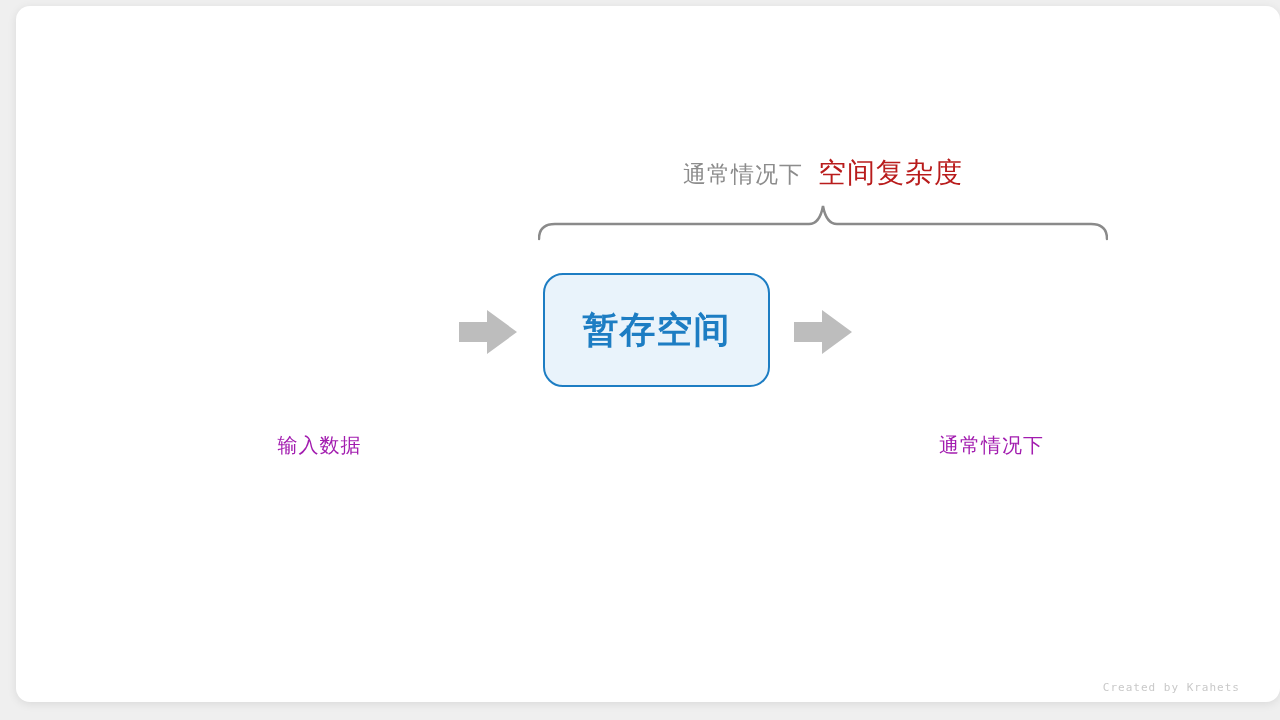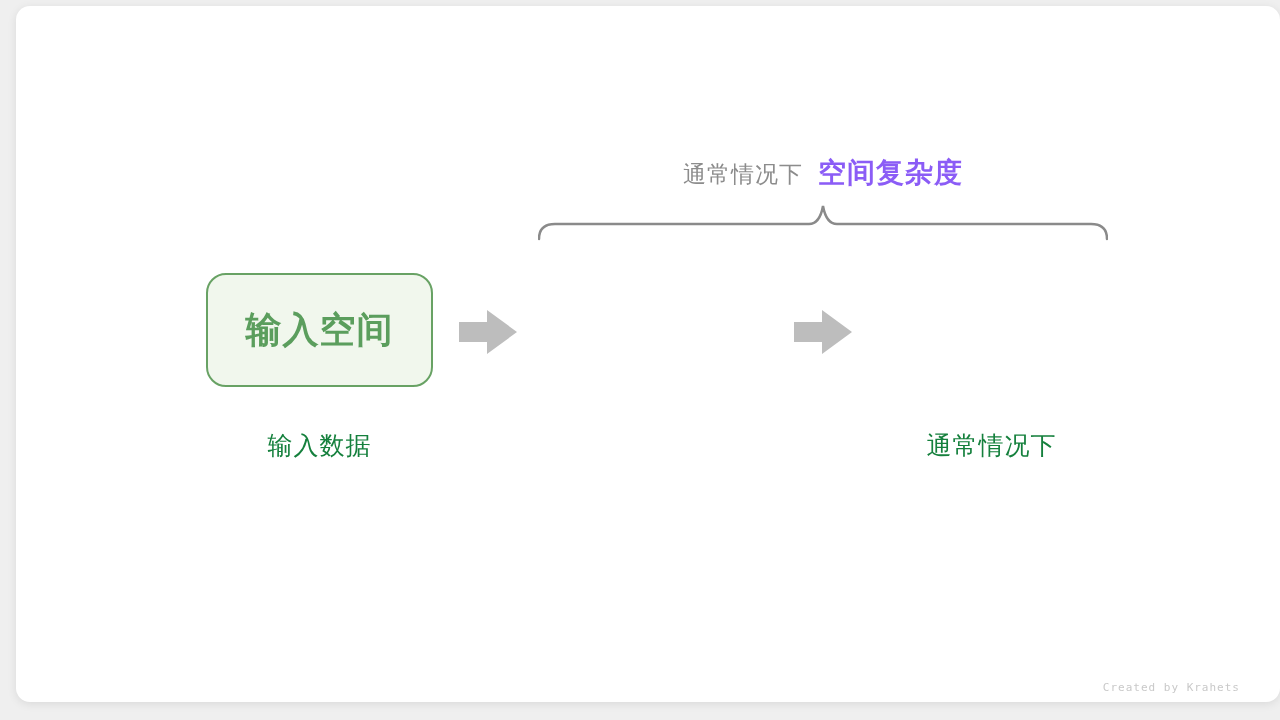--- a/index.html
+++ b/index.html
@@ -21,21 +21,21 @@
     position: absolute;
     left: 522px; top: 148px;
     width: 570px; height: 36px;
     display: flex;
     align-items: baseline;
     justify-content: center;
     gap: 15px;
     white-space: nowrap;
   }
   .title-regular { font-size: 23px; color: #8c8c8c; letter-spacing: 1px; }
-  .title-bold { font-size: 28px; font-weight: bold; color: #8b5cf6; letter-spacing: 1px; }
+  .title-bold { font-size: 28px; font-weight: normal; color: #b91c1c; letter-spacing: 1px; }
   .brace-wrap {
     position: absolute;
     left: 522px; top: 198px;
     width: 570px; height: 38px;
   }
   .space-box {
     position: absolute;
     top: 267px;
     width: 227px; height: 114px;
     border-radius: 20px;
@@ -58,22 +58,22 @@
     width: 58px; height: 44px;
     color: #bdbdbd;
   }
   .arrow-1 { left: 443px; }
   .arrow-2 { left: 778px; }
   .note-col {
     position: absolute;
     top: 415px;
     width: 227px;
     text-align: center;
-    color: #15803d;
-    font-size: 25px;
+    color: #a21caf;
+    font-size: 20px;
     line-height: 48px;
     letter-spacing: 1px;
   }
   .note-1 { left: 190px; }
   .note-2 { left: 527px; }
   .note-3 { left: 862px; }
   .credit {
     position: absolute;
     right: 40px; top: 675px;
     font-family: "DejaVu Sans Mono", "Liberation Mono", monospace;
@@ -91,30 +91,30 @@
     <span class="title-regular">通常情况下</span>
     <span class="title-bold">空间复杂度</span>
   </div>
 
   <div class="brace-wrap">
     <svg width="570" height="38" viewBox="0 0 570 38">
       <path class="brace-path" d="M 1,35 Q 1,20 17,20 L 271,20 C 279,20 283,13 285,2 C 287,13 291,20 299,20 L 553,20 Q 569,20 569,35" fill="none" stroke="#8a8a8a" stroke-width="2.5" stroke-linecap="round"></path>
     </svg>
   </div>
 
-  <div class="space-box box-input" style="--fg: #5b9e5d; --bd: #68a264; --bg: #f1f7ed;">
-    <span>输入空间</span>
-  </div>
 
   <div class="flow-arrow arrow-1" style="color: rgb(189, 189, 189);">
     <svg width="58" height="44" viewBox="0 0 58 44">
       <polygon points="0,12 28,12 28,0 58,22 28,44 28,32 0,32" fill="currentColor"></polygon>
     </svg>
   </div>
 
+  <div class="space-box box-temp" style="--fg: #1d7dc3; --bd: #1d7dc3; --bg: #e9f3fb;">
+    <span>暂存空间</span>
+  </div>
 
   <div class="flow-arrow arrow-2" style="color: rgb(189, 189, 189);">
     <svg width="58" height="44" viewBox="0 0 58 44">
       <polygon points="0,12 28,12 28,0 58,22 28,44 28,32 0,32" fill="currentColor"></polygon>
     </svg>
   </div>
 
 
   <div class="note-col note-1">
     <div>输入数据</div>

